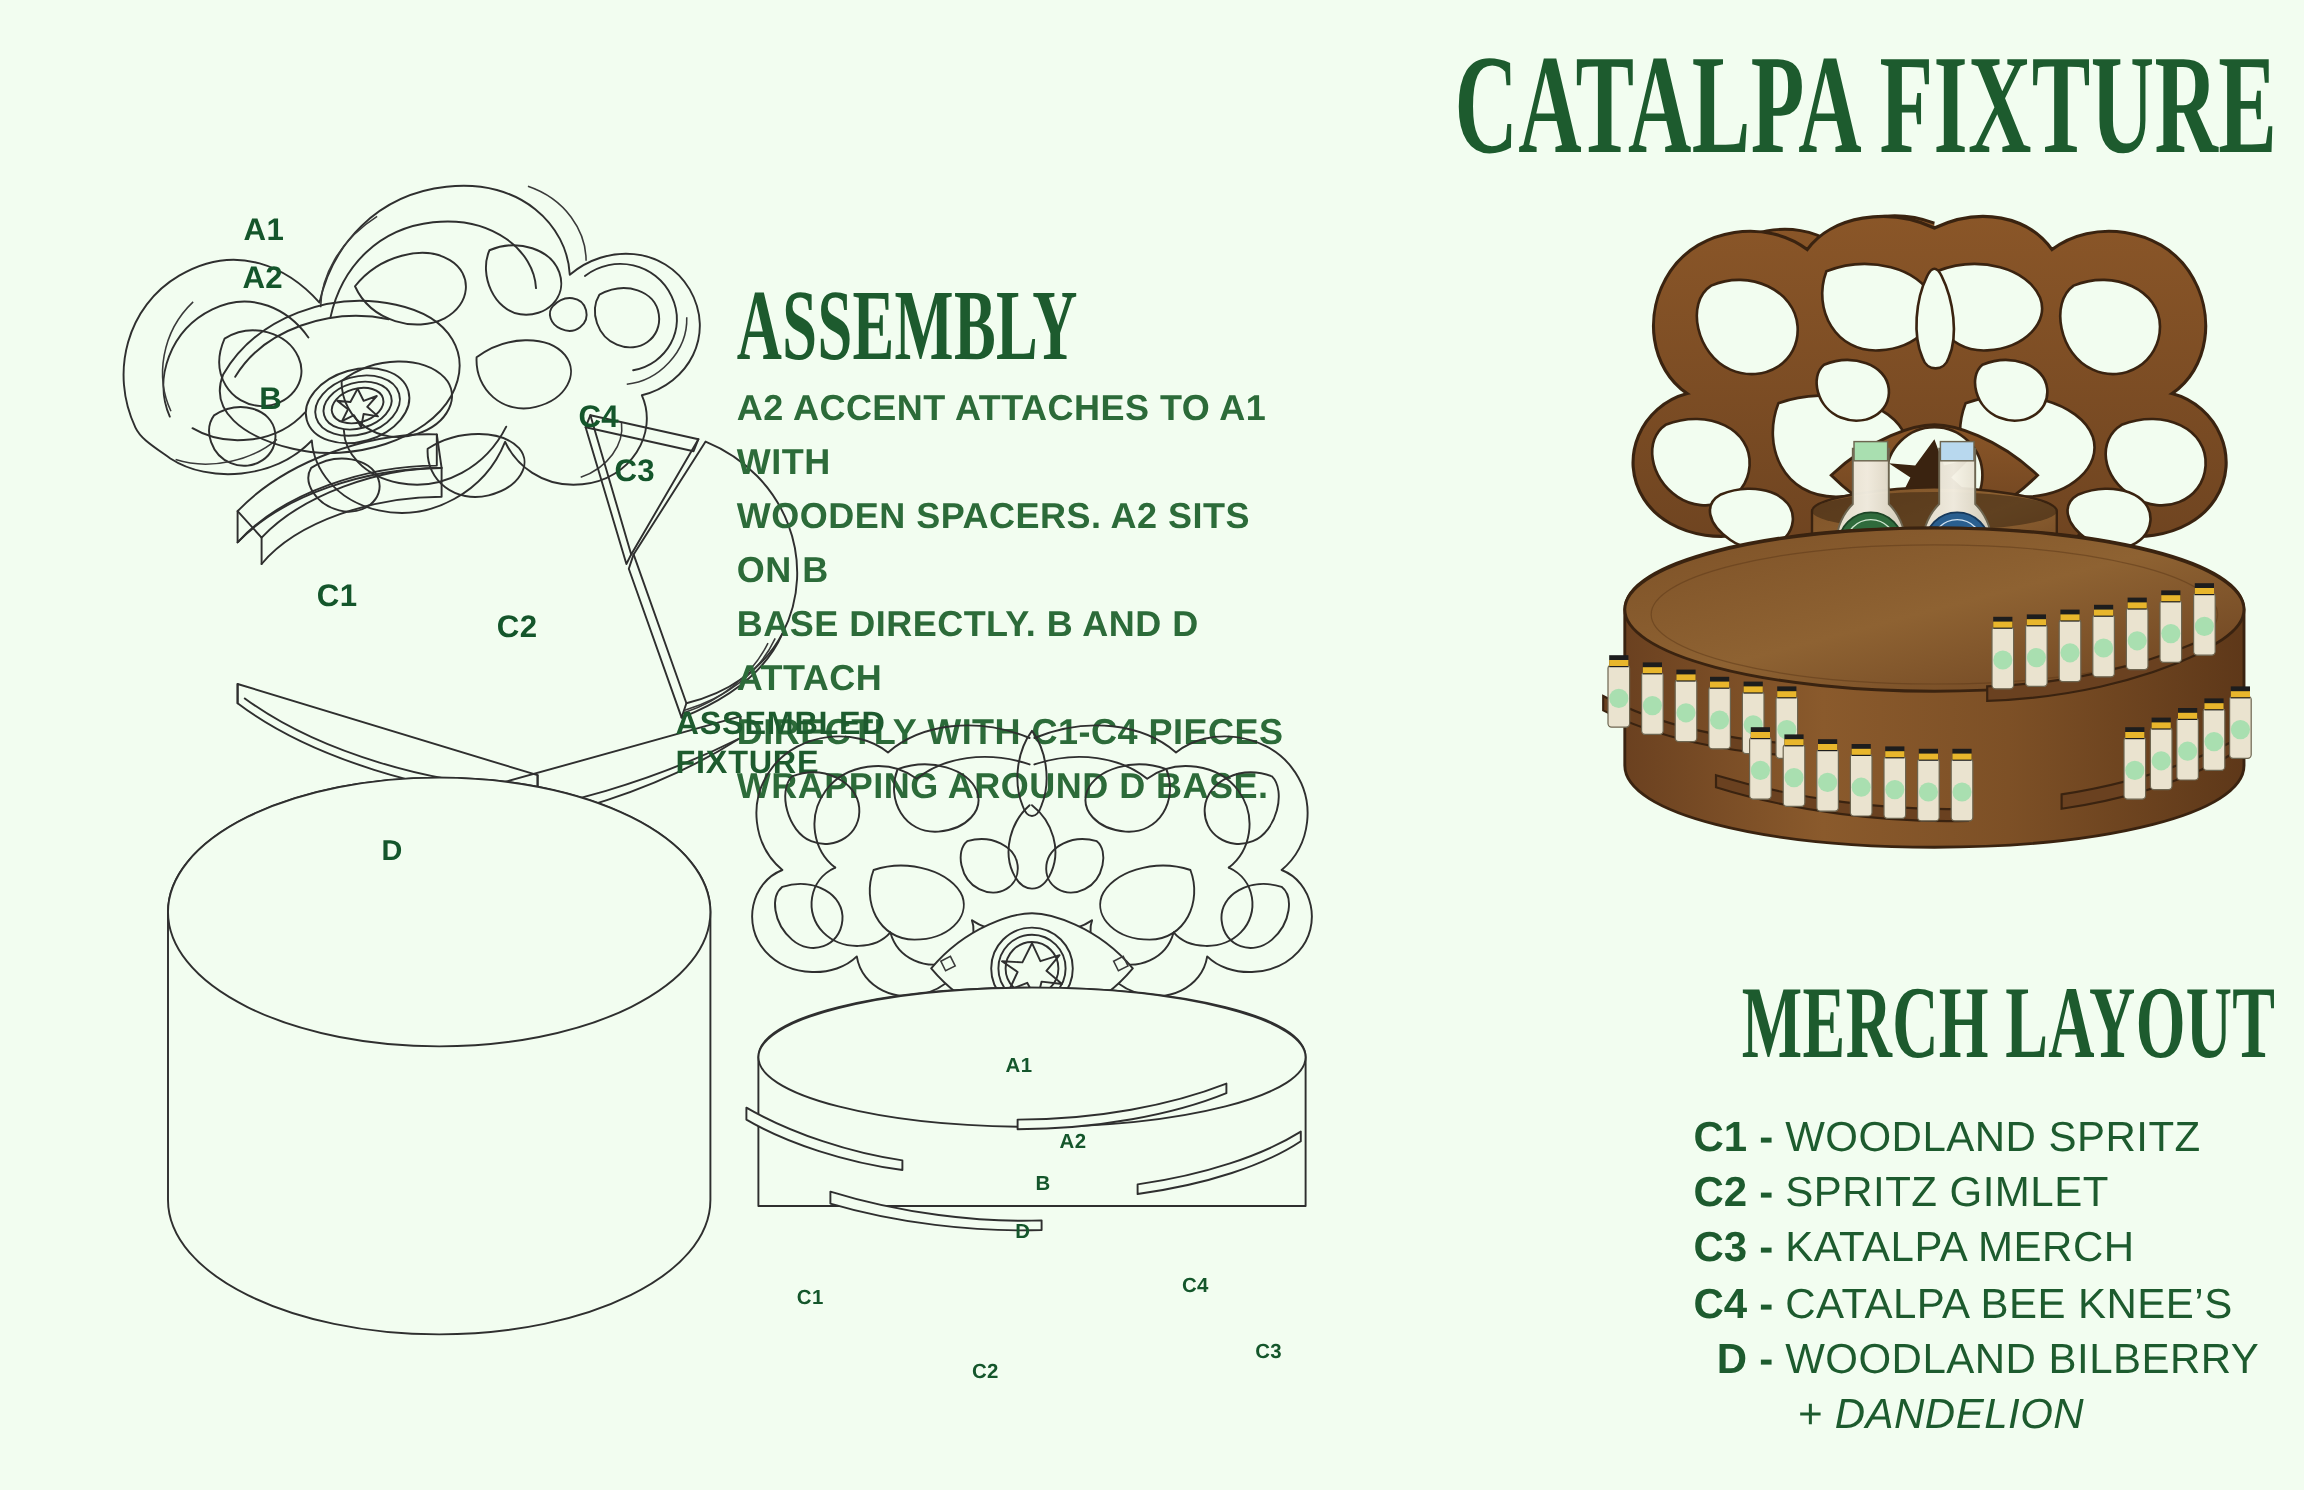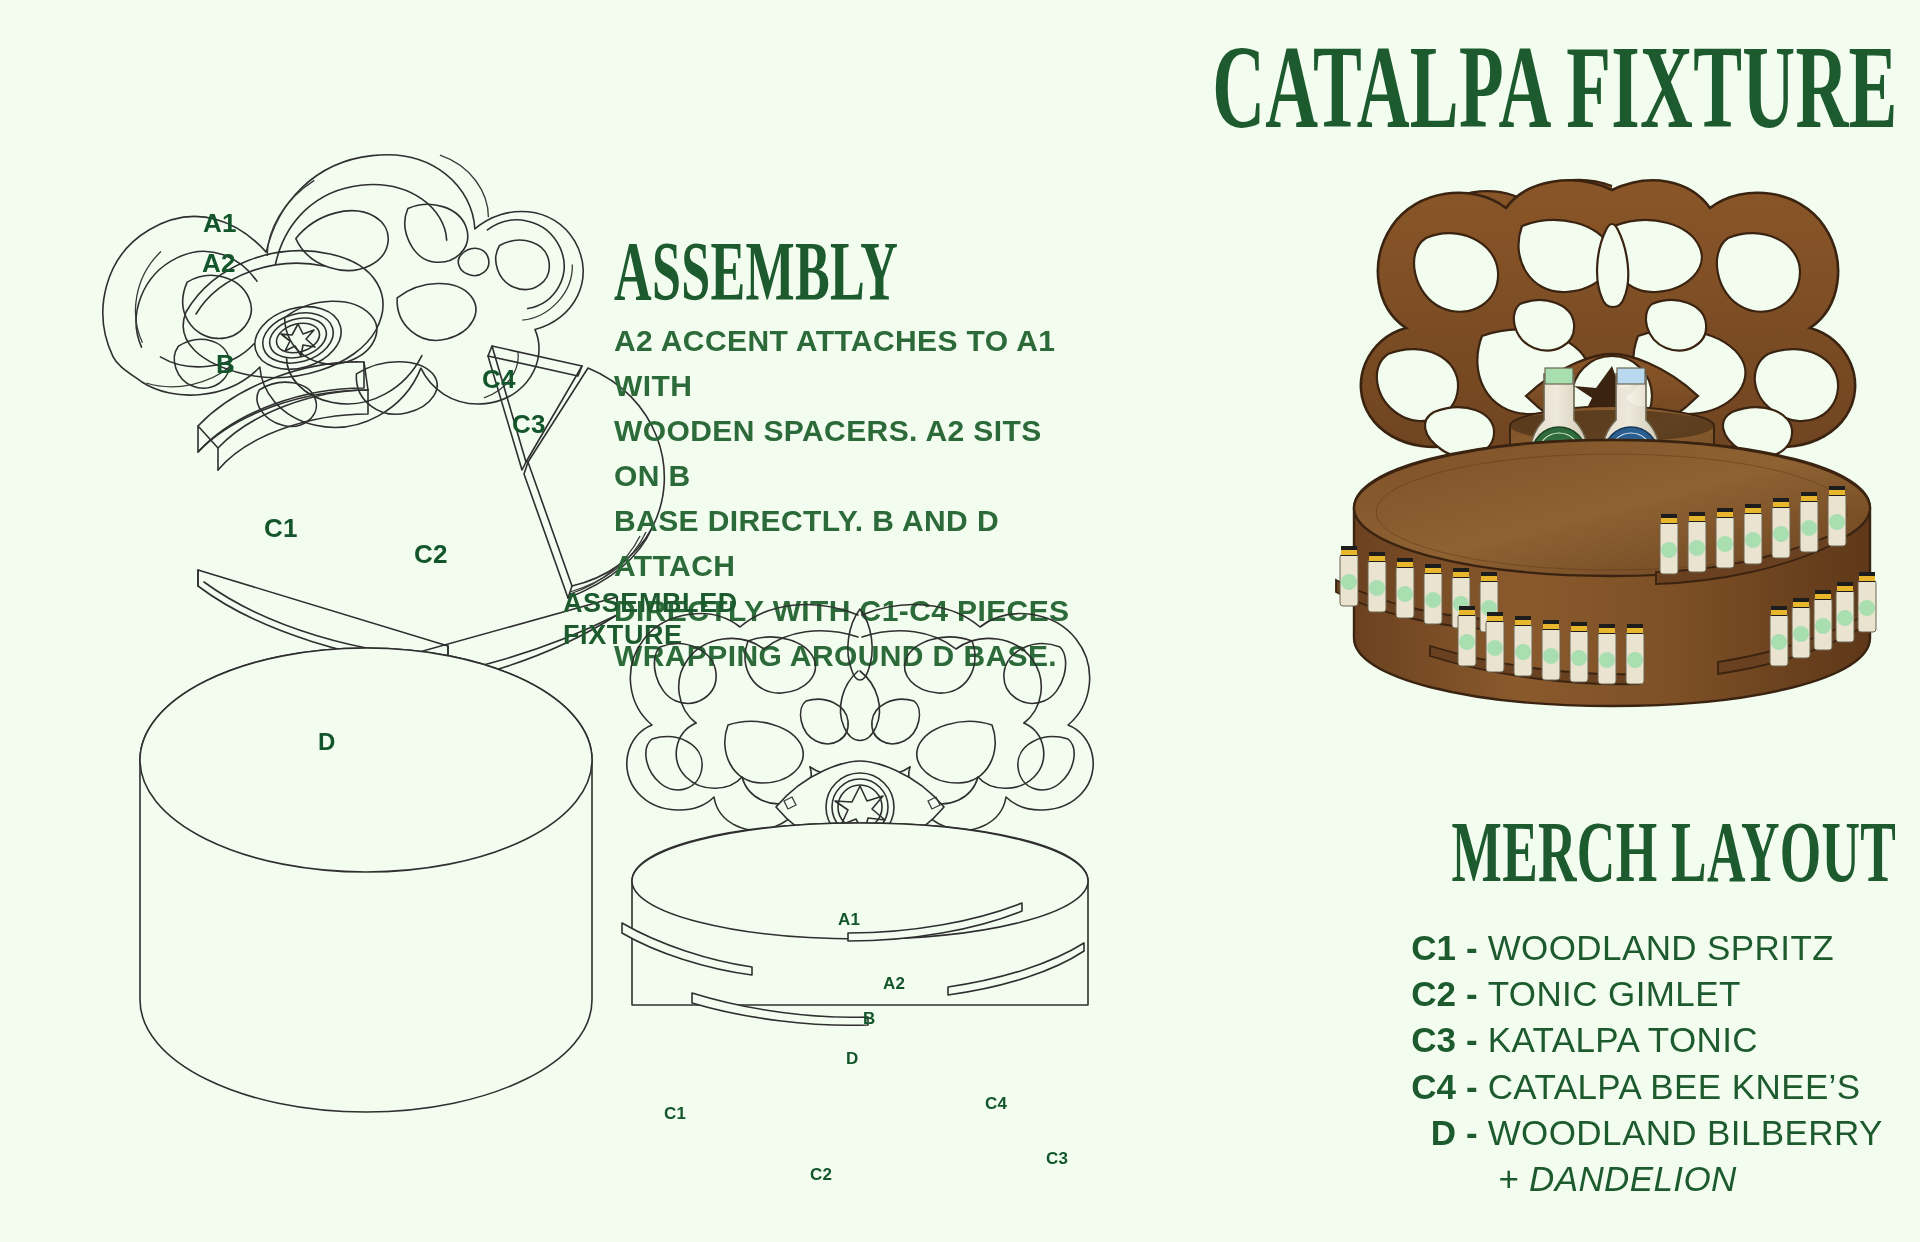--- a/index.html
+++ b/index.html
@@ -32,21 +32,21 @@
 
   
   .body-copy{
     color:#2c6b39;font-size:30px;line-height:1.5;letter-spacing:.4px;
     font-weight:700;white-space:pre-line;
   }
 
   
   .part-label{
     position:absolute;color:#14562b;font-weight:700;
-    letter-spacing:.3px;user-select:none;margin-top:32px;
+    letter-spacing:.3px;user-select:none;
   }
 
   
   #merch-list{position:absolute;left:1390px;top:925px;width:510px;}
   .merch-row{
     display:flex;align-items:baseline;justify-content:flex-start;
     color:#1d5b2e;font-size:35px;line-height:1.32;white-space:nowrap;
   }
   .merch-row .code{font-weight:700;width:66px;text-align:right;flex:none;}
   .merch-row .dash{font-weight:700;padding:0 10px;flex:none;}
@@ -540,26 +540,26 @@
 
   <div id="merch-list">
     <div class="merch-row">
       <span class="code">C1</span>
       <span class="dash">-</span>
       <span class="name">WOODLAND SPRITZ</span>
     </div>
     <div class="merch-row">
       <span class="code">C2</span>
       <span class="dash">-</span>
-      <span class="name">TONIC GIMLET</span>
+      <span class="name">SPRITZ GIMLET</span>
     </div>
     <div class="merch-row">
       <span class="code">C3</span>
       <span class="dash">-</span>
-      <span class="name">KATALPA TONIC</span>
+      <span class="name">KATALPA MERCH</span>
     </div>
     <div class="merch-row">
       <span class="code">C4</span>
       <span class="dash">-</span>
       <span class="name">CATALPA BEE KNEE’S</span>
     </div>
     <div class="merch-row">
       <span class="code">D</span>
       <span class="dash">-</span>
       <span class="name">WOODLAND BILBERRY</span>

